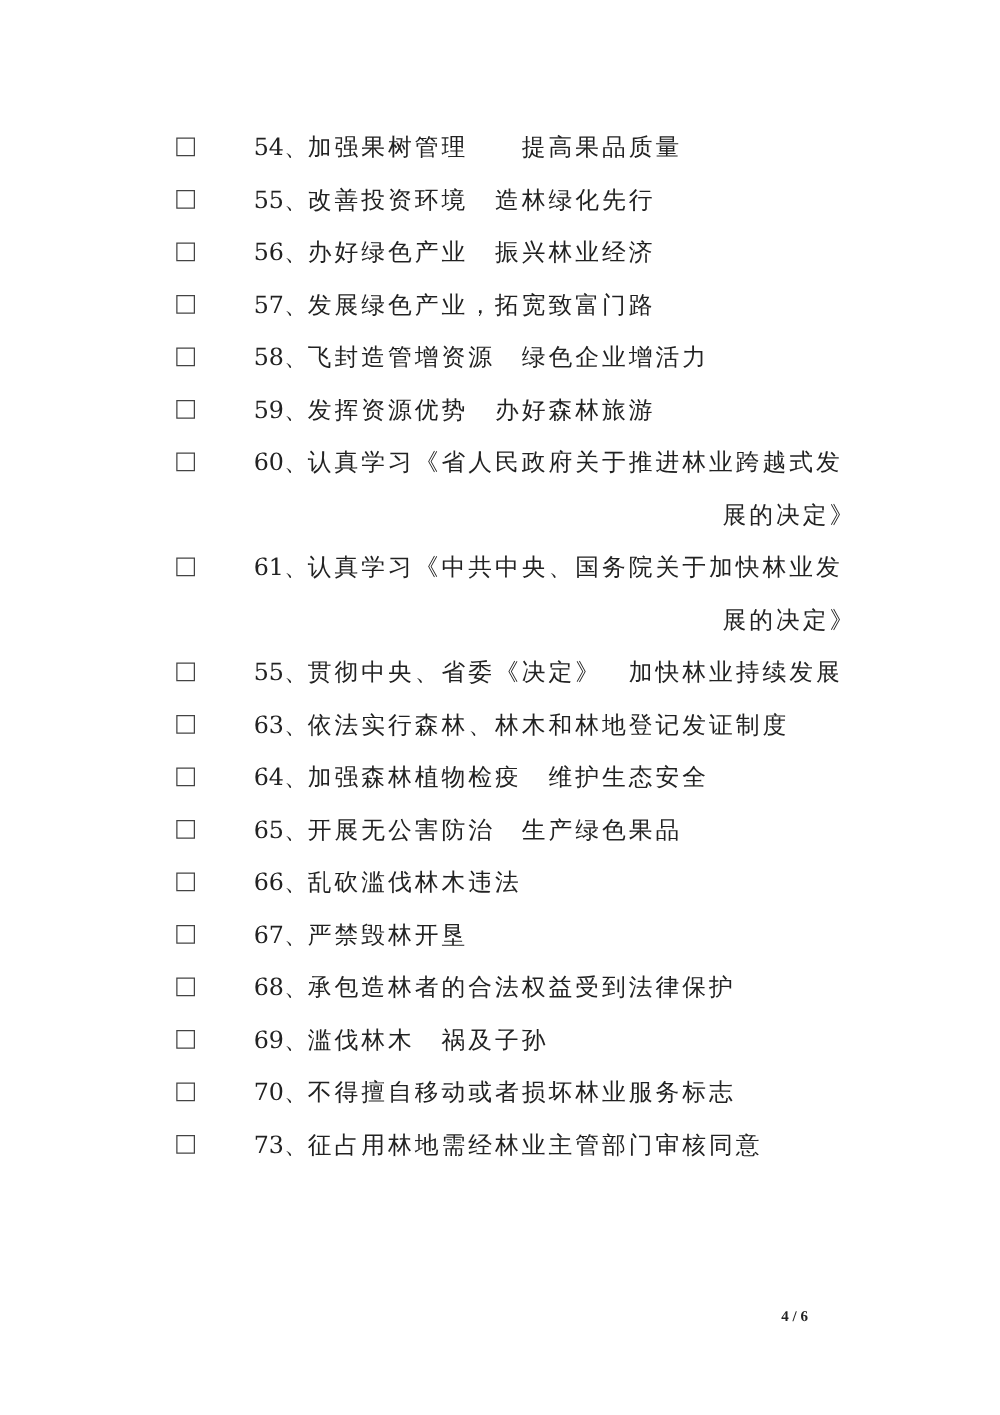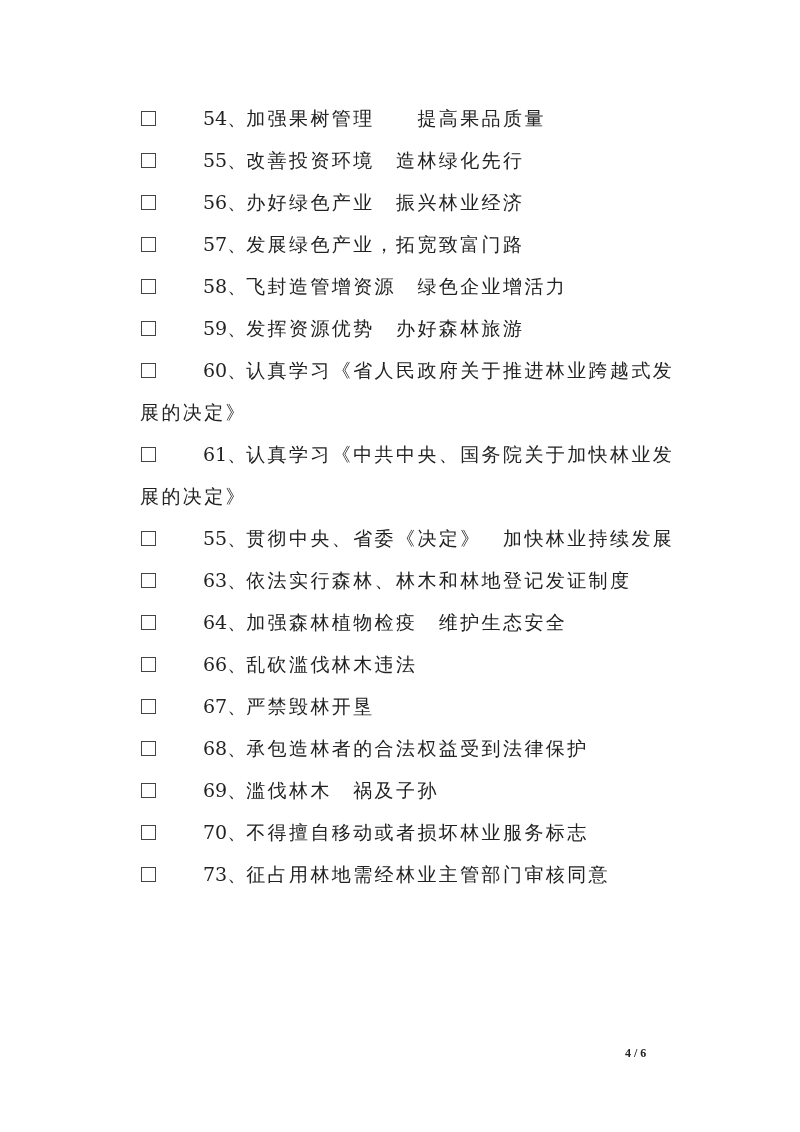--- a/index.html
+++ b/index.html
@@ -2,40 +2,41 @@
 <html><head>
 <meta charset="utf-8">
 <style>
   html, body { margin: 0; padding: 0; background: #ffffff; }
   body { width: 800px; height: 1132px; position: relative; overflow: hidden;
          font-family: "DejaVu Serif", "Liberation Serif", serif; color: #222; }
   .content { position: absolute; left: 140px; top: 100px; width: 545px; }
   .line { height: 42px; line-height: 36px; font-size: 19px; letter-spacing: 2.4px; white-space: nowrap; position: relative; }
   .cb { display: inline-block; width: 15px; height: 15px; border: 1px solid #444; vertical-align: middle; margin-right: 47px; position: relative; top: -2px; box-sizing: border-box; margin-left: 1px; }
   .num { letter-spacing: 0; }
-  .wrap { padding-left: 0; }
+  .wrap { padding-left: 0; text-align: right; }
   .footer { position: absolute; left: 625px; top: 1046px; font-size: 12px; font-weight: bold; font-family: "Liberation Serif", serif; color: #222; }
 </style>
 </head>
 <body>
 
 <div class="content">
   <div class="line"><span class="cb"></span><span class="num">54、</span><span>加强果树管理　　提高果品质量</span></div>
   <div class="line"><span class="cb"></span><span class="num">55、</span><span>改善投资环境　造林绿化先行</span></div>
   <div class="line"><span class="cb"></span><span class="num">56、</span><span>办好绿色产业　振兴林业经济</span></div>
   <div class="line"><span class="cb"></span><span class="num">57、</span><span>发展绿色产业，拓宽致富门路</span></div>
   <div class="line"><span class="cb"></span><span class="num">58、</span><span>飞封造管增资源　绿色企业增活力</span></div>
   <div class="line"><span class="cb"></span><span class="num">59、</span><span>发挥资源优势　办好森林旅游</span></div>
   <div class="line"><span class="cb"></span><span class="num">60、</span><span>认真学习《省人民政府关于推进林业跨越式发</span></div>
   <div class="line wrap"><span>展的决定》</span></div>
   <div class="line"><span class="cb"></span><span class="num">61、</span><span>认真学习《中共中央、国务院关于加快林业发</span></div>
   <div class="line wrap"><span>展的决定》</span></div>
   <div class="line"><span class="cb"></span><span class="num">55、</span><span>贯彻中央、省委《决定》　加快林业持续发展</span></div>
   <div class="line"><span class="cb"></span><span class="num">63、</span><span>依法实行森林、林木和林地登记发证制度</span></div>
   <div class="line"><span class="cb"></span><span class="num">64、</span><span>加强森林植物检疫　维护生态安全</span></div>
+  <div class="line"><span class="cb"></span><span class="num">65、</span><span>开展无公害防治　生产绿色果品</span></div>
   <div class="line"><span class="cb"></span><span class="num">66、</span><span>乱砍滥伐林木违法</span></div>
   <div class="line"><span class="cb"></span><span class="num">67、</span><span>严禁毁林开垦</span></div>
   <div class="line"><span class="cb"></span><span class="num">68、</span><span>承包造林者的合法权益受到法律保护</span></div>
   <div class="line"><span class="cb"></span><span class="num">69、</span><span>滥伐林木　祸及子孙</span></div>
   <div class="line"><span class="cb"></span><span class="num">70、</span><span>不得擅自移动或者损坏林业服务标志</span></div>
   <div class="line"><span class="cb"></span><span class="num">73、</span><span>征占用林地需经林业主管部门审核同意</span></div>
 </div>
 
 <div class="footer">4 / 6</div>
 

